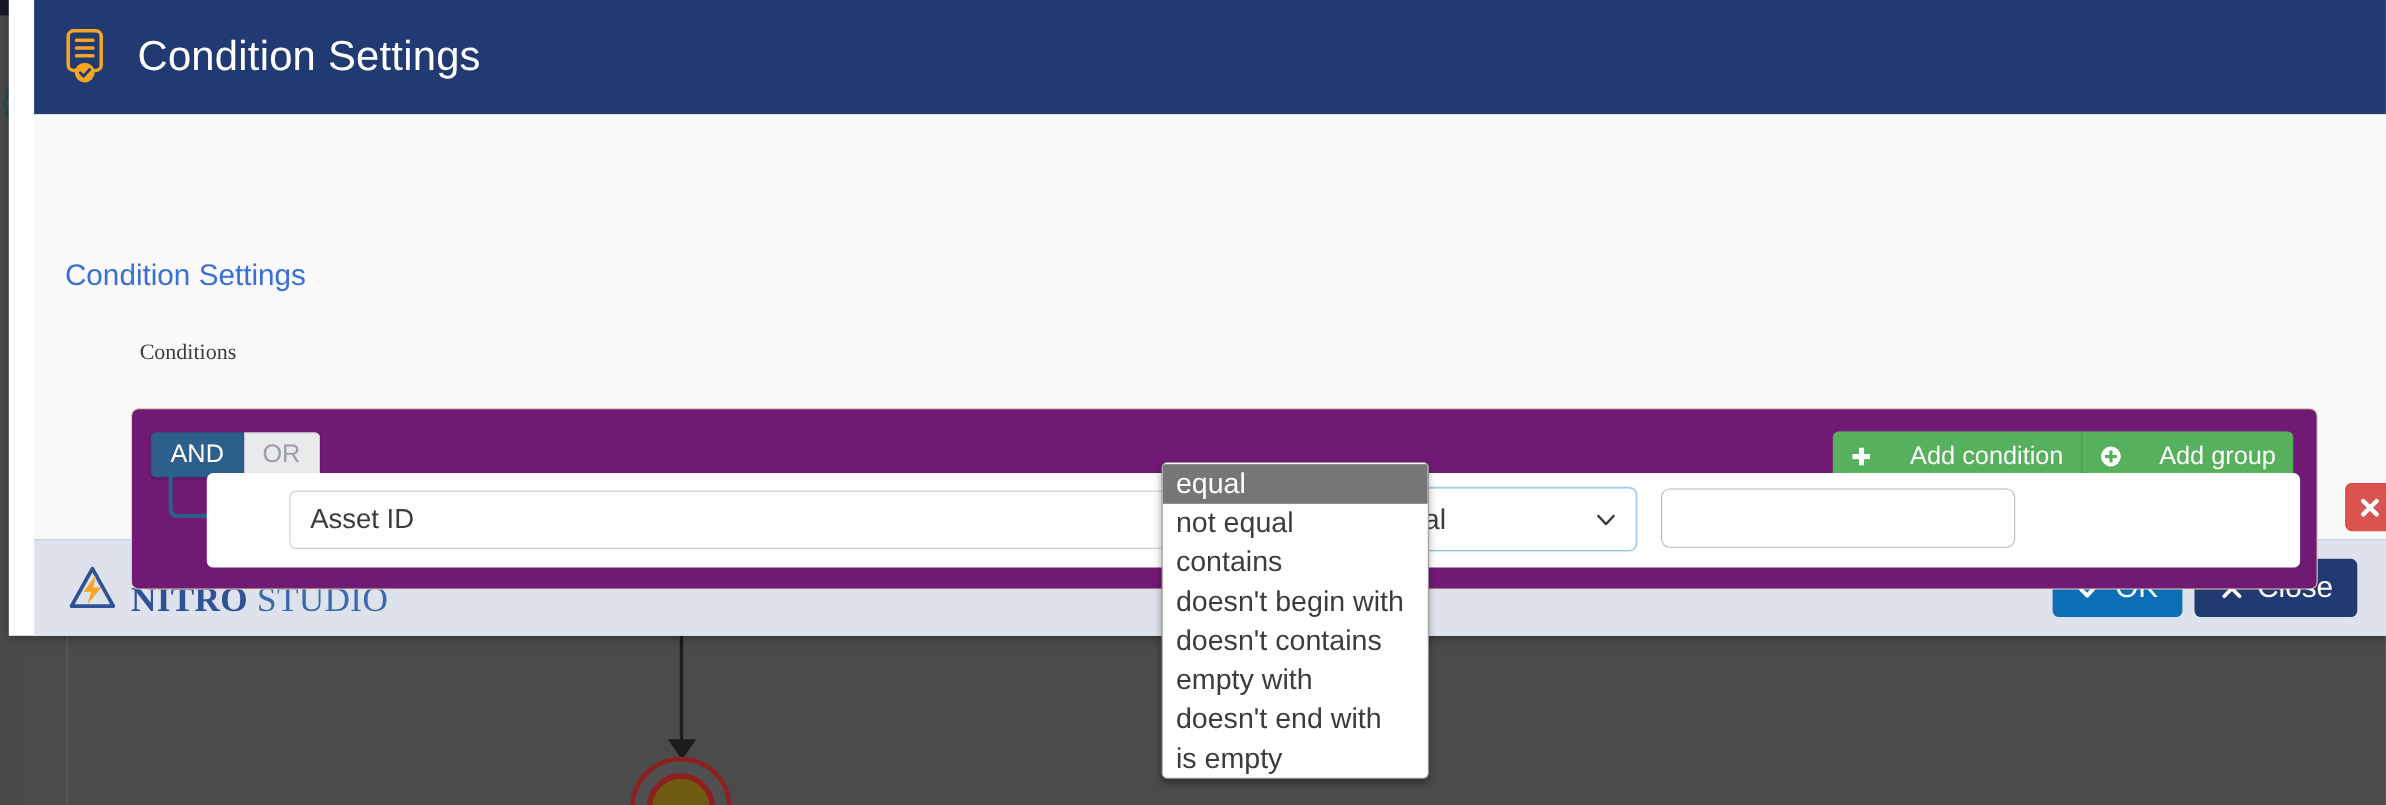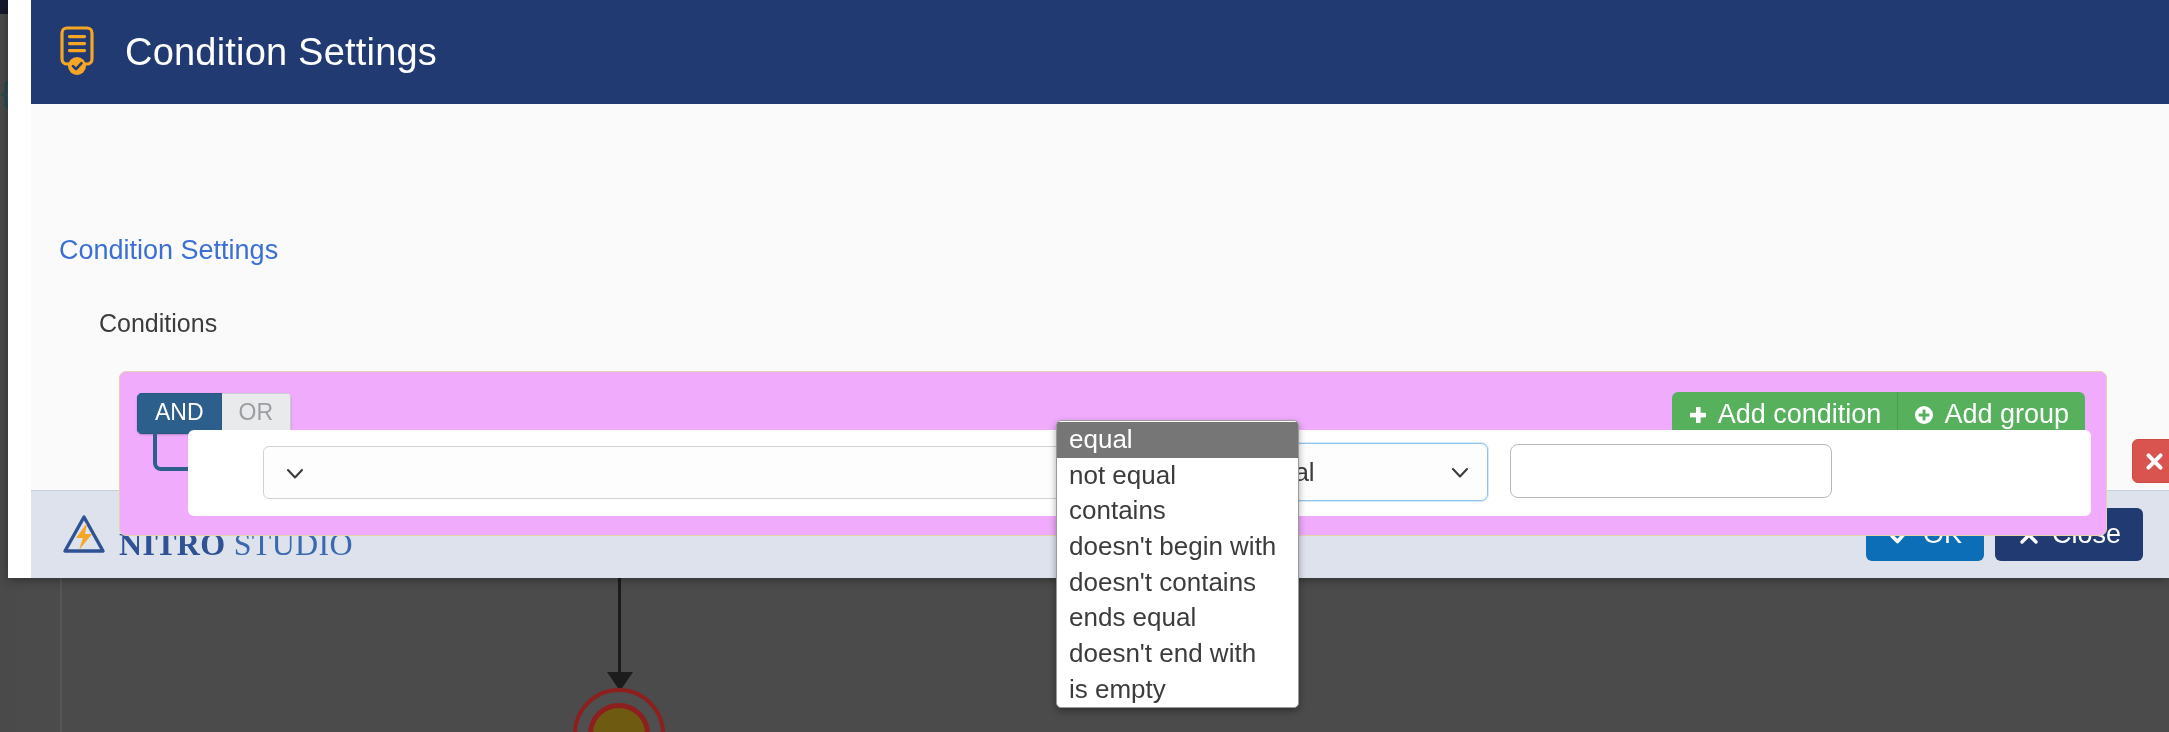--- a/index.html
+++ b/index.html
@@ -91,29 +91,29 @@
     padding: 0;
     position: relative;
     overflow: visible;
   }
   #breadcrumb {
     position: absolute; left: 28px; top: 131px;
     font-size: 27px; color: #3b6fd4;
     cursor: pointer;
   }
   #conditions-label {
-    position: absolute; left: 68px; top: 205px;
-    font-size: 25px; color: #3c3c3c;
+    position: absolute; left: 96px; top: 205px;
+    font-size: 20px; color: #3c3c3c; font-family: Liberation Serif, serif;
   }
 
   
   #group-panel {
     position: absolute; left: 88px; top: 267px;
     width: 1988px; height: 165px;
-    background: #f0abfc;
+    background: #701a75;
     border: 1px solid #e3d3ad;
     border-radius: 7px;
   }
 
   
   #andor {
     position: absolute; left: 17px; top: 21px;
     display: flex;
     border-radius: 5px;
     overflow: hidden;
@@ -211,26 +211,27 @@
   
   #add-buttons {
     position: absolute; right: 21px; top: 20px;
     display: flex;
     border-radius: 6px;
     overflow: hidden;
   }
   .add-btn {
     background: #57b05c;
     color: #ffffff;
-    font-size: 27px;
+    font-size: 23px;
     height: 45px;
     display: flex; align-items: center;
     padding: 0 16px;
     cursor: pointer;
     white-space: nowrap;
+    gap: 24px;
   }
   .add-btn + .add-btn { border-left: 1px solid #4c9c51; }
   .add-btn .glyph { margin-right: 10px; display: inline-flex; }
 
   
   #modal-footer {
     height: 88px; flex: 0 0 88px;
     background: #dde2ec;
     border-top: 1px solid #c7cedd;
     display: flex; align-items: center;
@@ -347,20 +348,21 @@
               <rect x="4.6" y="8.6" width="10.8" height="2.9" fill="#57b05c"></rect>
             </svg>
           </span>
           <span>Add group</span>
         </div>
       </div>
 
       <div id="condition-row">
 
         <div id="field-select">
+          <span id="field-select-value">Asset ID</span>
           <span class="chev">
             <svg viewBox="0 0 26 26" width="26" height="26" aria-hidden="true">
               <path d="M6 10 L13 17.5 L20 10" fill="none" stroke="#3c3c3c" stroke-width="2.1" stroke-linecap="round" stroke-linejoin="round"></path>
             </svg>
           </span>
         </div>
 
         <div id="op-select">
           <span id="op-select-value">equal</span>
           <span class="chev">
@@ -420,16 +422,16 @@
   </div>
 
 </div>
 
 <div id="op-dropdown">
     <div class="opt selected">equal</div>
     <div class="opt">not equal</div>
     <div class="opt">contains</div>
     <div class="opt">doesn't begin with</div>
     <div class="opt">doesn't contains</div>
-    <div class="opt">ends equal</div>
+    <div class="opt">empty with</div>
     <div class="opt">doesn't end with</div>
     <div class="opt">is empty</div>
   </div>
 
 </body></html>

